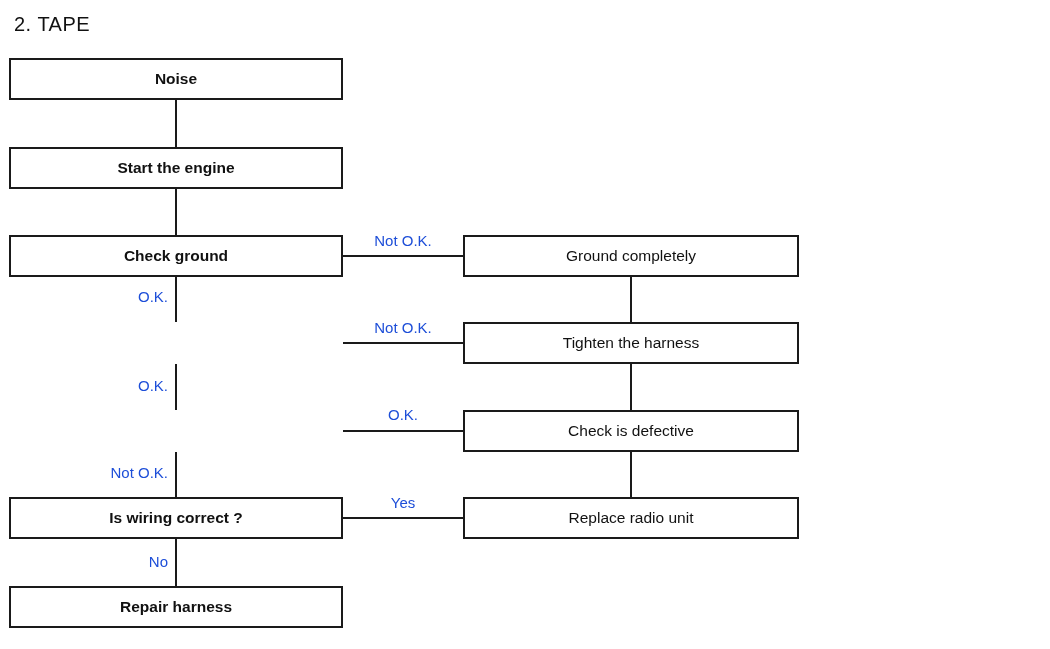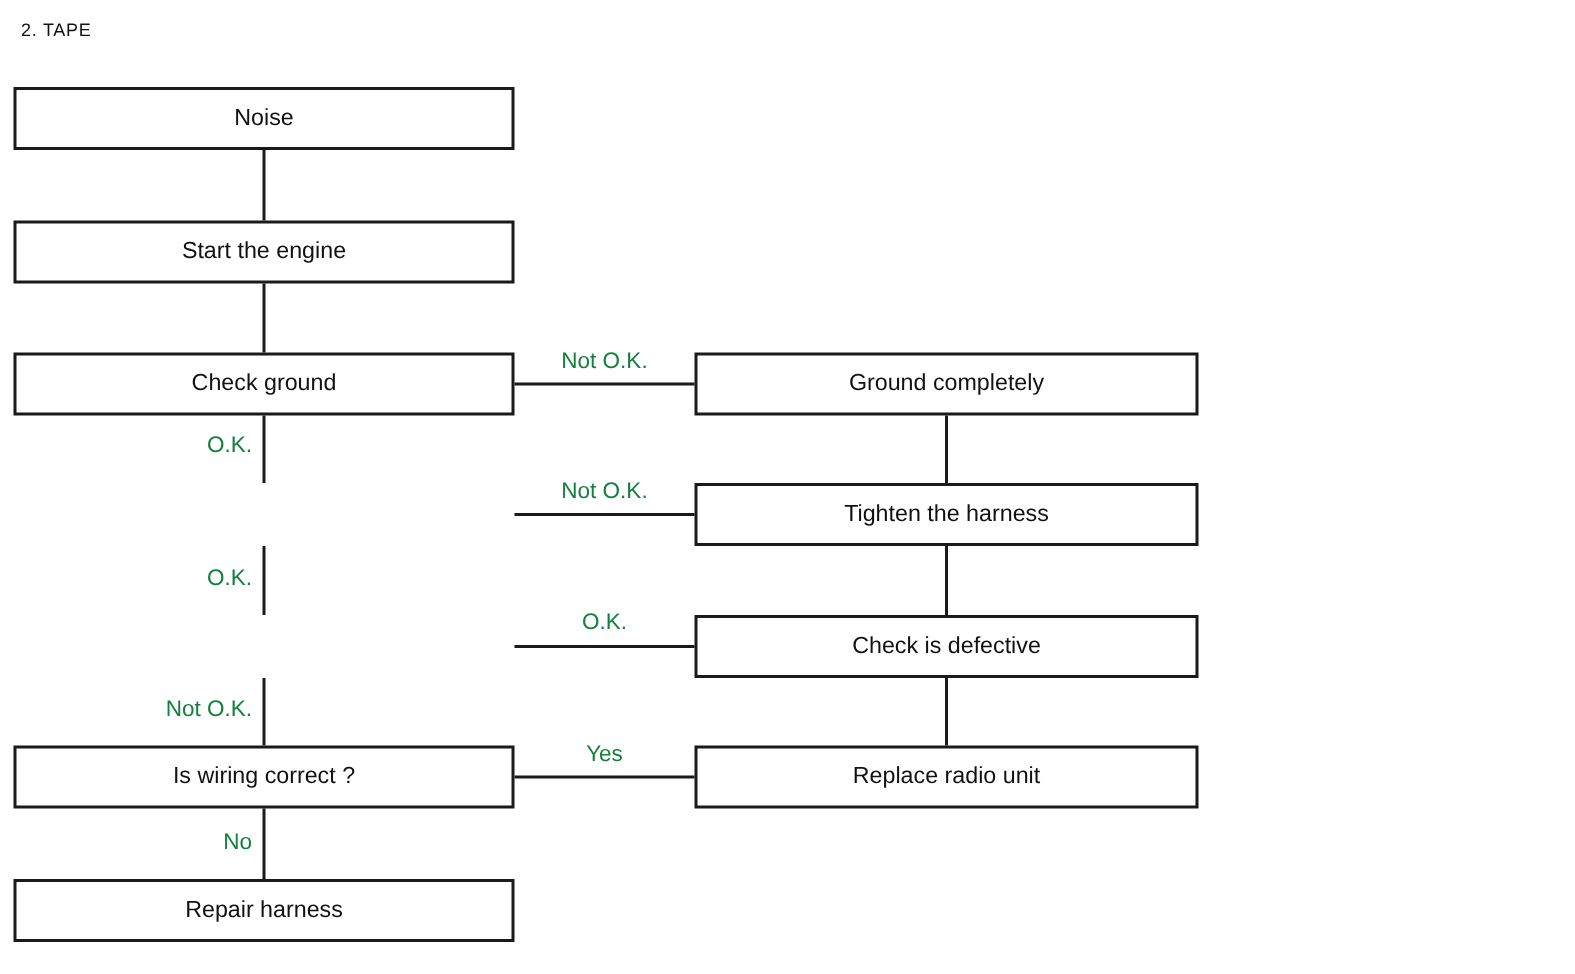--- a/index.html
+++ b/index.html
@@ -12,55 +12,55 @@
     position: relative;
     width: 1050px;
     height: 649px;
     background: #ffffff;
     overflow: hidden;
   }
   .page-title {
     position: absolute;
     left: 14px;
     top: 13px;
-    font-size: 12px;
+    font-size: 20px;
     color: #111111;
     letter-spacing: 0.5px;
   }
   .box {
     position: absolute;
     box-sizing: border-box;
     border: 2px solid #1a1a1a;
     background: #ffffff;
     display: flex;
     align-items: center;
     justify-content: center;
     font-size: 15.5px;
     color: #111111;
     height: 42px;
   }
-  .left-col  { left: 9px;   width: 334px; }
+  .left-col  { left: 9px;   width: 334px; font-weight: bold; }
   .right-col { left: 463px; width: 336px; }
-  .box.bold  { font-weight: normal; }
+  .box.bold  { font-weight: bold; }
   .vline {
     position: absolute;
     width: 2px;
     background: #1a1a1a;
   }
   .hline {
     position: absolute;
     height: 2px;
     background: #1a1a1a;
     left: 343px;
     width: 120px;
   }
   .edge-label {
     position: absolute;
     font-size: 15px;
-    color: #15803d;
+    color: #1d4ed8;
     white-space: nowrap;
   }
   .branch-label {
     left: 343px;
     width: 120px;
     text-align: center;
   }
   .down-label {
     left: 0px;
     width: 168px;

